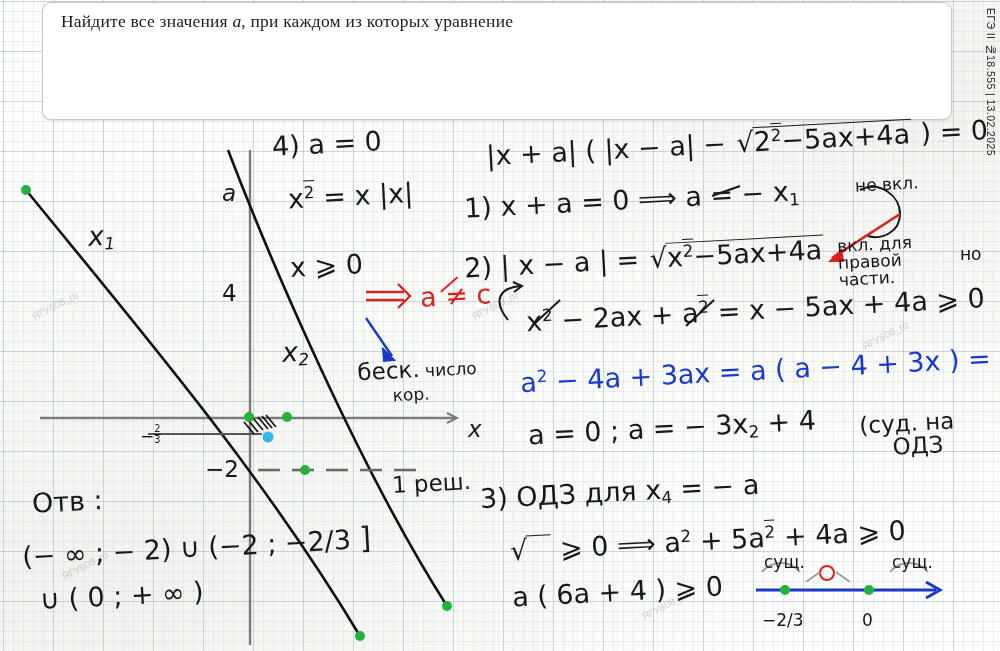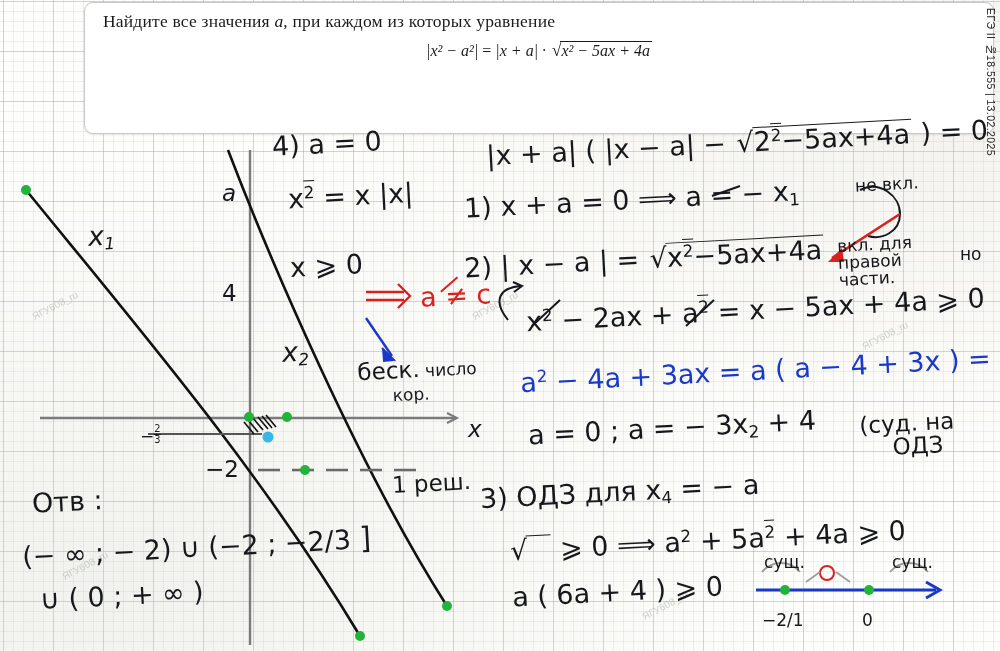--- a/index.html
+++ b/index.html
@@ -35,28 +35,27 @@
       radial-gradient(ellipse at 95% 15%, rgba(205,200,185,0.20), transparent 50%);
     pointer-events: none;
   }
 
   
   #statement {
     position: absolute;
     left: 42px;
     top: 2px;
     width: 910px;
-    height: 132px;
+    height: 118px;
     background: #ffffff;
     border: 1px solid #c9c9c9;
     border-radius: 9px;
     box-shadow: 0 1px 2px rgba(0,0,0,0.10);
     box-sizing: border-box;
     padding: 8px 18px 6px 18px;
-    margin-left: 42px;
   }
   .st-line {
     font-family: "Liberation Serif", serif;
     font-size: 17.5px;
     color: #1b1b1b;
     letter-spacing: 0.2px;
   }
   #st-formula {
     text-align: center;
     font-size: 16px;
@@ -164,26 +163,20 @@
   <div class="wm" style="left:30px; top:300px;">ЯГУ608_ru</div>
   <div class="wm" style="left:470px; top:300px;">ЯГУ608_ru</div>
   <div class="wm" style="left:860px; top:330px;">ЯГУ608_ru</div>
   <div class="wm" style="left:60px; top:560px;">ЯГУ608_ru</div>
   <div class="wm" style="left:640px; top:600px;">ЯГУ608_ru</div>
 
   <div id="statement">
     <div class="st-line">
       <span>Найдите все значения </span><span class="mi">a</span><span>, при каждом из которых уравнение</span>
     </div>
-    <div id="st-formula">
-      <span class="mi">|x² − a²|</span>
-      <span>=</span>
-      <span class="mi">|x + a| ·</span>
-      <span class="sqrt-wrap"><span class="sqrt-sym">√</span><span class="radicand mi">x² − 5ax + 4a</span></span>
-    </div>
   </div>
 
   <div id="exam-label">ЕГЭ II №18.555 | 13.02.2025</div>
 
   <svg width="1000" height="651">
 
     <line x1="40" y1="418" x2="455" y2="418" stroke="#7b7b7b" stroke-width="2.4"></line>
     <line x1="250" y1="150" x2="250" y2="645" stroke="#7b7b7b" stroke-width="2.4"></line>
 
     <path d="M447 413 L457 418 L447 423" fill="none" stroke="#7b7b7b" stroke-width="2"></path>
@@ -303,21 +296,21 @@
 
     <div class="hw big sk" style="left:508px; top:526px;">
       <span class="sqrt-wrap"><span>√</span><span class="radicand" style="width:22px; display:inline-block;">&nbsp;</span></span>
       <span class="green">⩾ 0 ⟹</span>  a<span class="sup">2</span> + 5a<span class="sup ovl">2</span> + 4a <span class="green">⩾ 0</span>
     </div>
 
     <div class="hw big sk" style="left:512px; top:578px;">
       a ( 6a + 4 ) <span class="green">⩾</span> 0
     </div>
 
-    <div class="hw sm" style="left:762px; top:612px;">−2/1</div>
+    <div class="hw sm" style="left:762px; top:612px;">−2/3</div>
     <div class="hw sm" style="left:862px; top:612px;">0</div>
     <div class="hw xs" style="left:764px; top:554px;">сущ.</div>
     <div class="hw xs" style="left:892px; top:554px;">сущ.</div>
 
     <div class="hw big sk" style="left:32px; top:488px;">Отв :</div>
     <div class="hw big sk" style="left:22px; top:532px;">
       (− ∞ ; − 2) <span class="magenta">∪</span> (−2 ; −2/3 <span style="font-size:1.1em;">]</span>
     </div>
     <div class="hw big sk" style="left:40px; top:582px;">
       <span class="magenta">∪</span>  ( 0 ; + ∞ )

